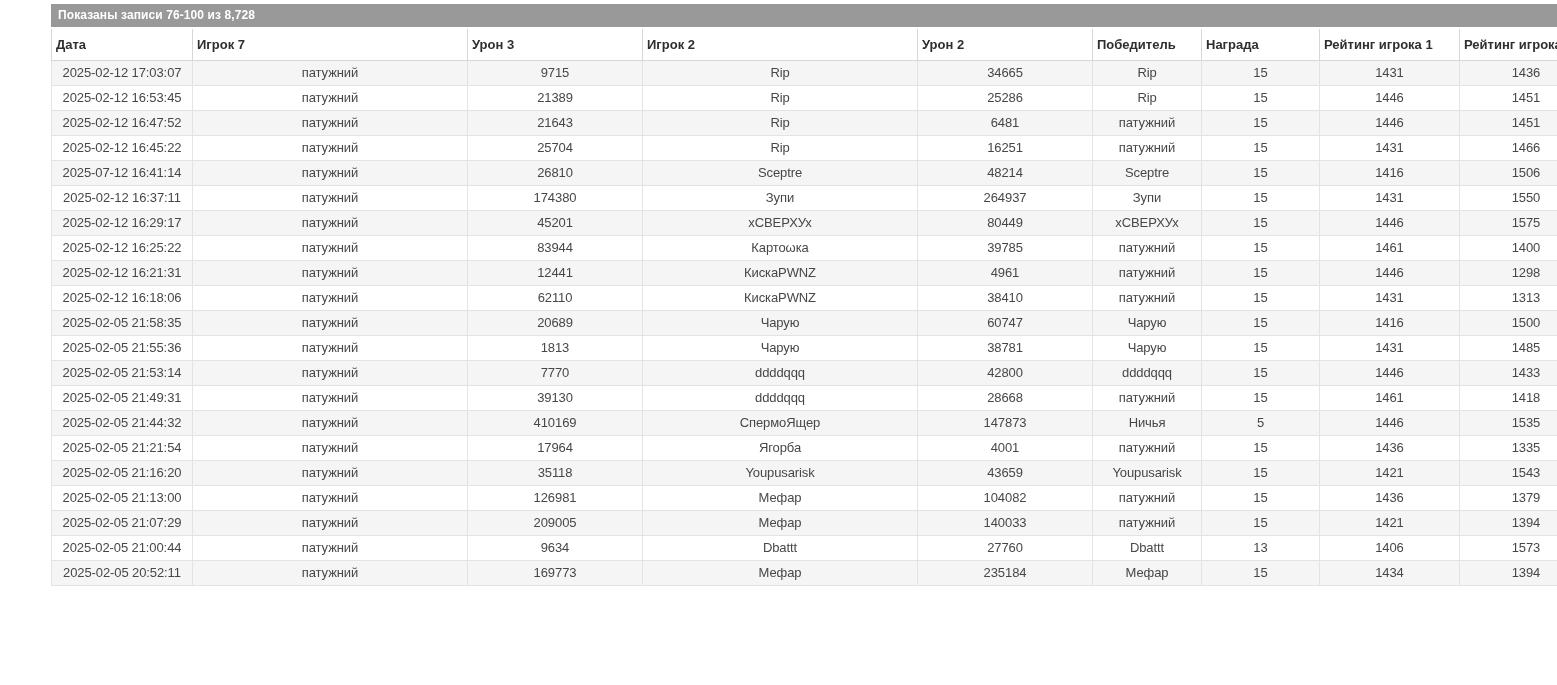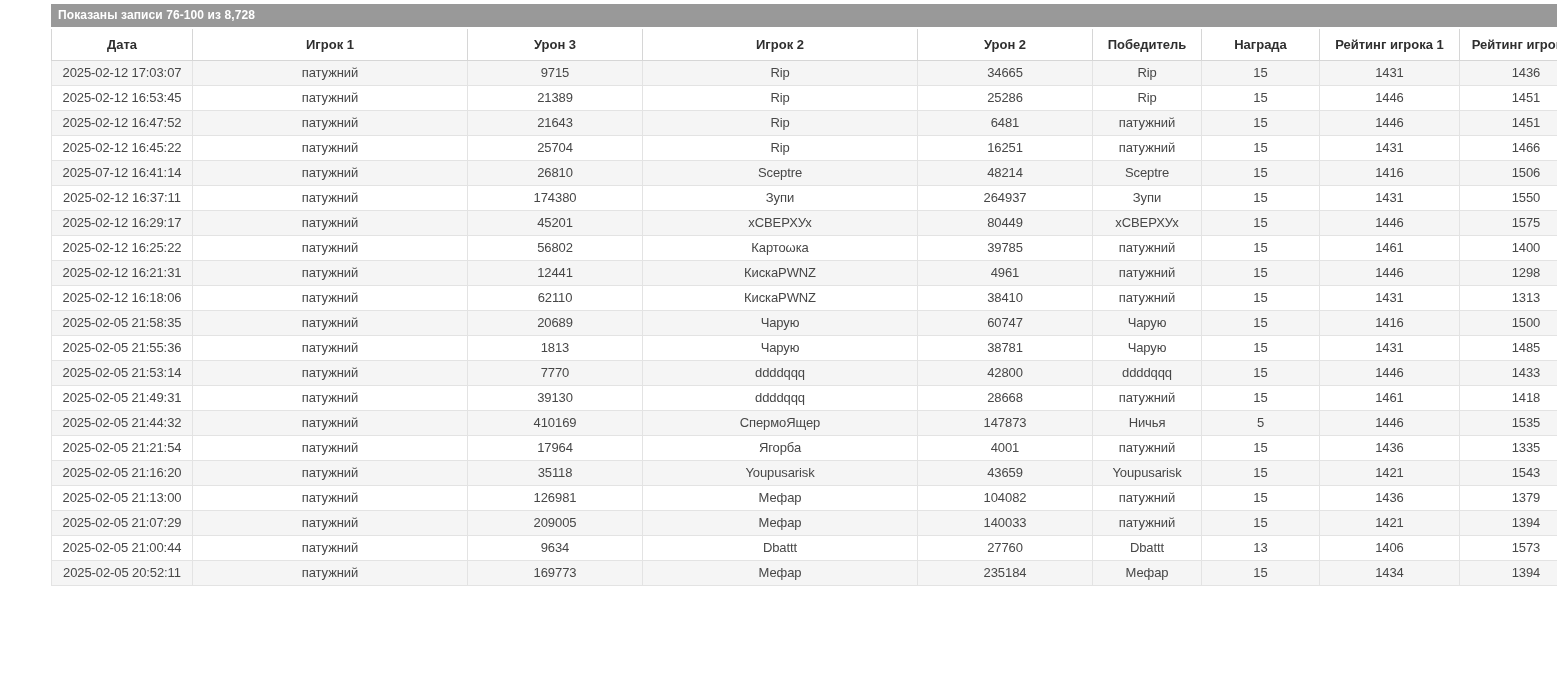--- a/index.html
+++ b/index.html
@@ -27,21 +27,21 @@
     border-collapse: collapse;
     table-layout: fixed;
     width: 100%;
     margin-top: 2px;
   }
   table.log th {
     font-size: 13px;
     font-weight: bold;
     color: #2f2f2f;
     background: #ffffff;
-    text-align: center;
+    text-align: left;
     padding: 8px 4px;
     border: 1px solid #d6d6d6;
     border-top: none;
     overflow: hidden;
     white-space: nowrap;
   }
   table.log td {
     font-size: 13px;
     color: #474747;
     text-align: center;
@@ -81,21 +81,21 @@
       <col class="c-p2">
         <col class="c-dmg2">
         <col class="c-winner">
       <col class="c-reward">
         <col class="c-r1">
         <col class="c-r2">
     </colgroup>
     <thead>
       <tr>
           <th>Дата</th>
-          <th>Игрок 1</th>
+          <th>Игрок 7</th>
           <th>Урон 3</th>
           <th>Игрок 2</th>
           <th>Урон 2</th>
           <th>Победитель</th>
           <th>Награда</th>
           <th>Рейтинг игрока 1</th>
           <th>Рейтинг игрока 2</th>
         </tr>
     </thead>
     <tbody>
@@ -172,21 +172,21 @@
           <td>хСВЕРХУх</td>
           <td>80449</td>
           <td>хСВЕРХУх</td>
           <td>15</td>
           <td>1446</td>
           <td>1575</td>
         </tr>
         <tr>
           <td>2025-02-12 16:25:22</td>
           <td>патужний</td>
-          <td>56802</td>
+          <td>83944</td>
           <td>Картоωка</td>
           <td>39785</td>
           <td>патужний</td>
           <td>15</td>
           <td>1461</td>
           <td>1400</td>
         </tr>
         <tr>
           <td>2025-02-12 16:21:31</td>
           <td>патужний</td>

